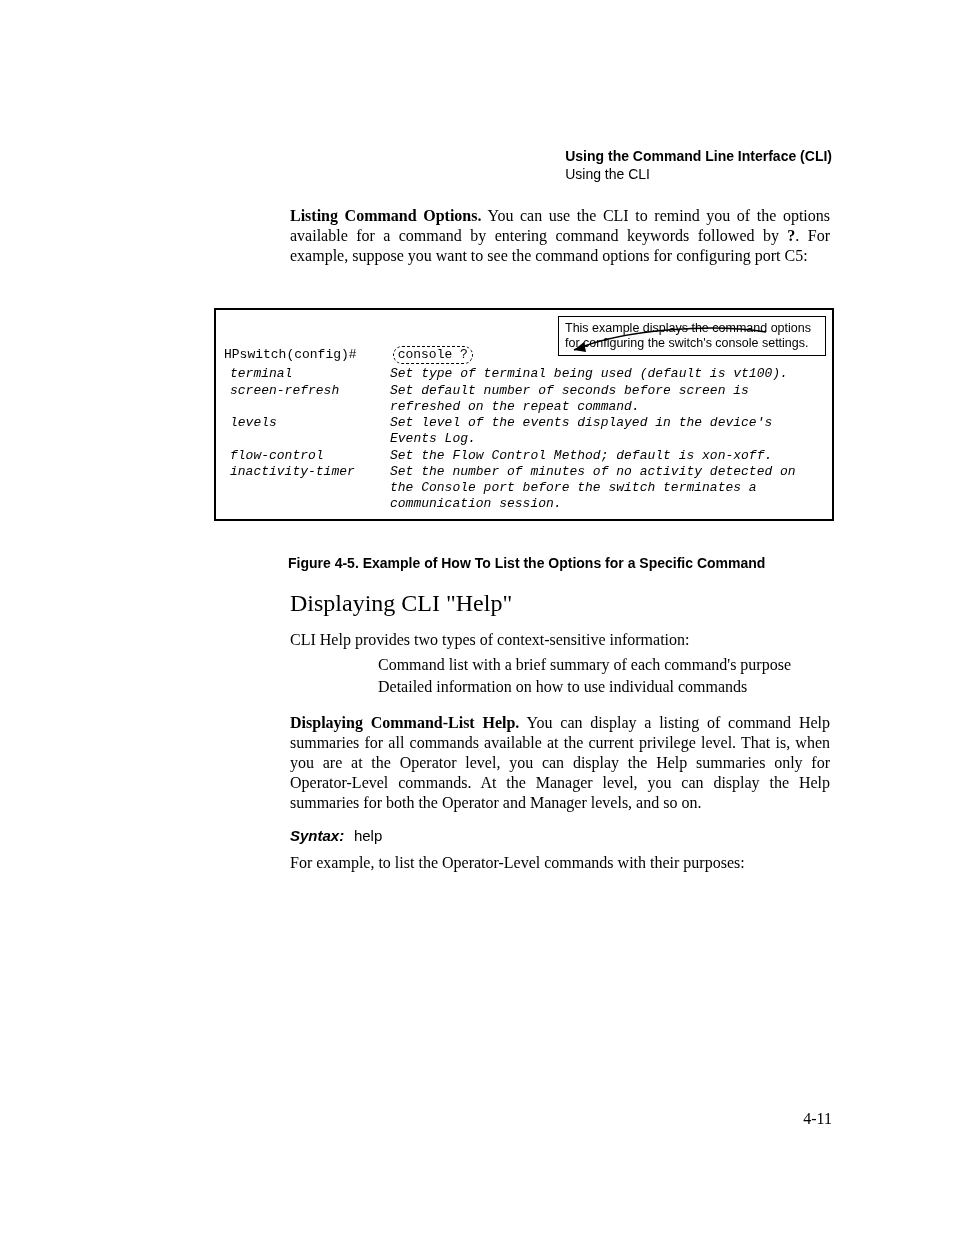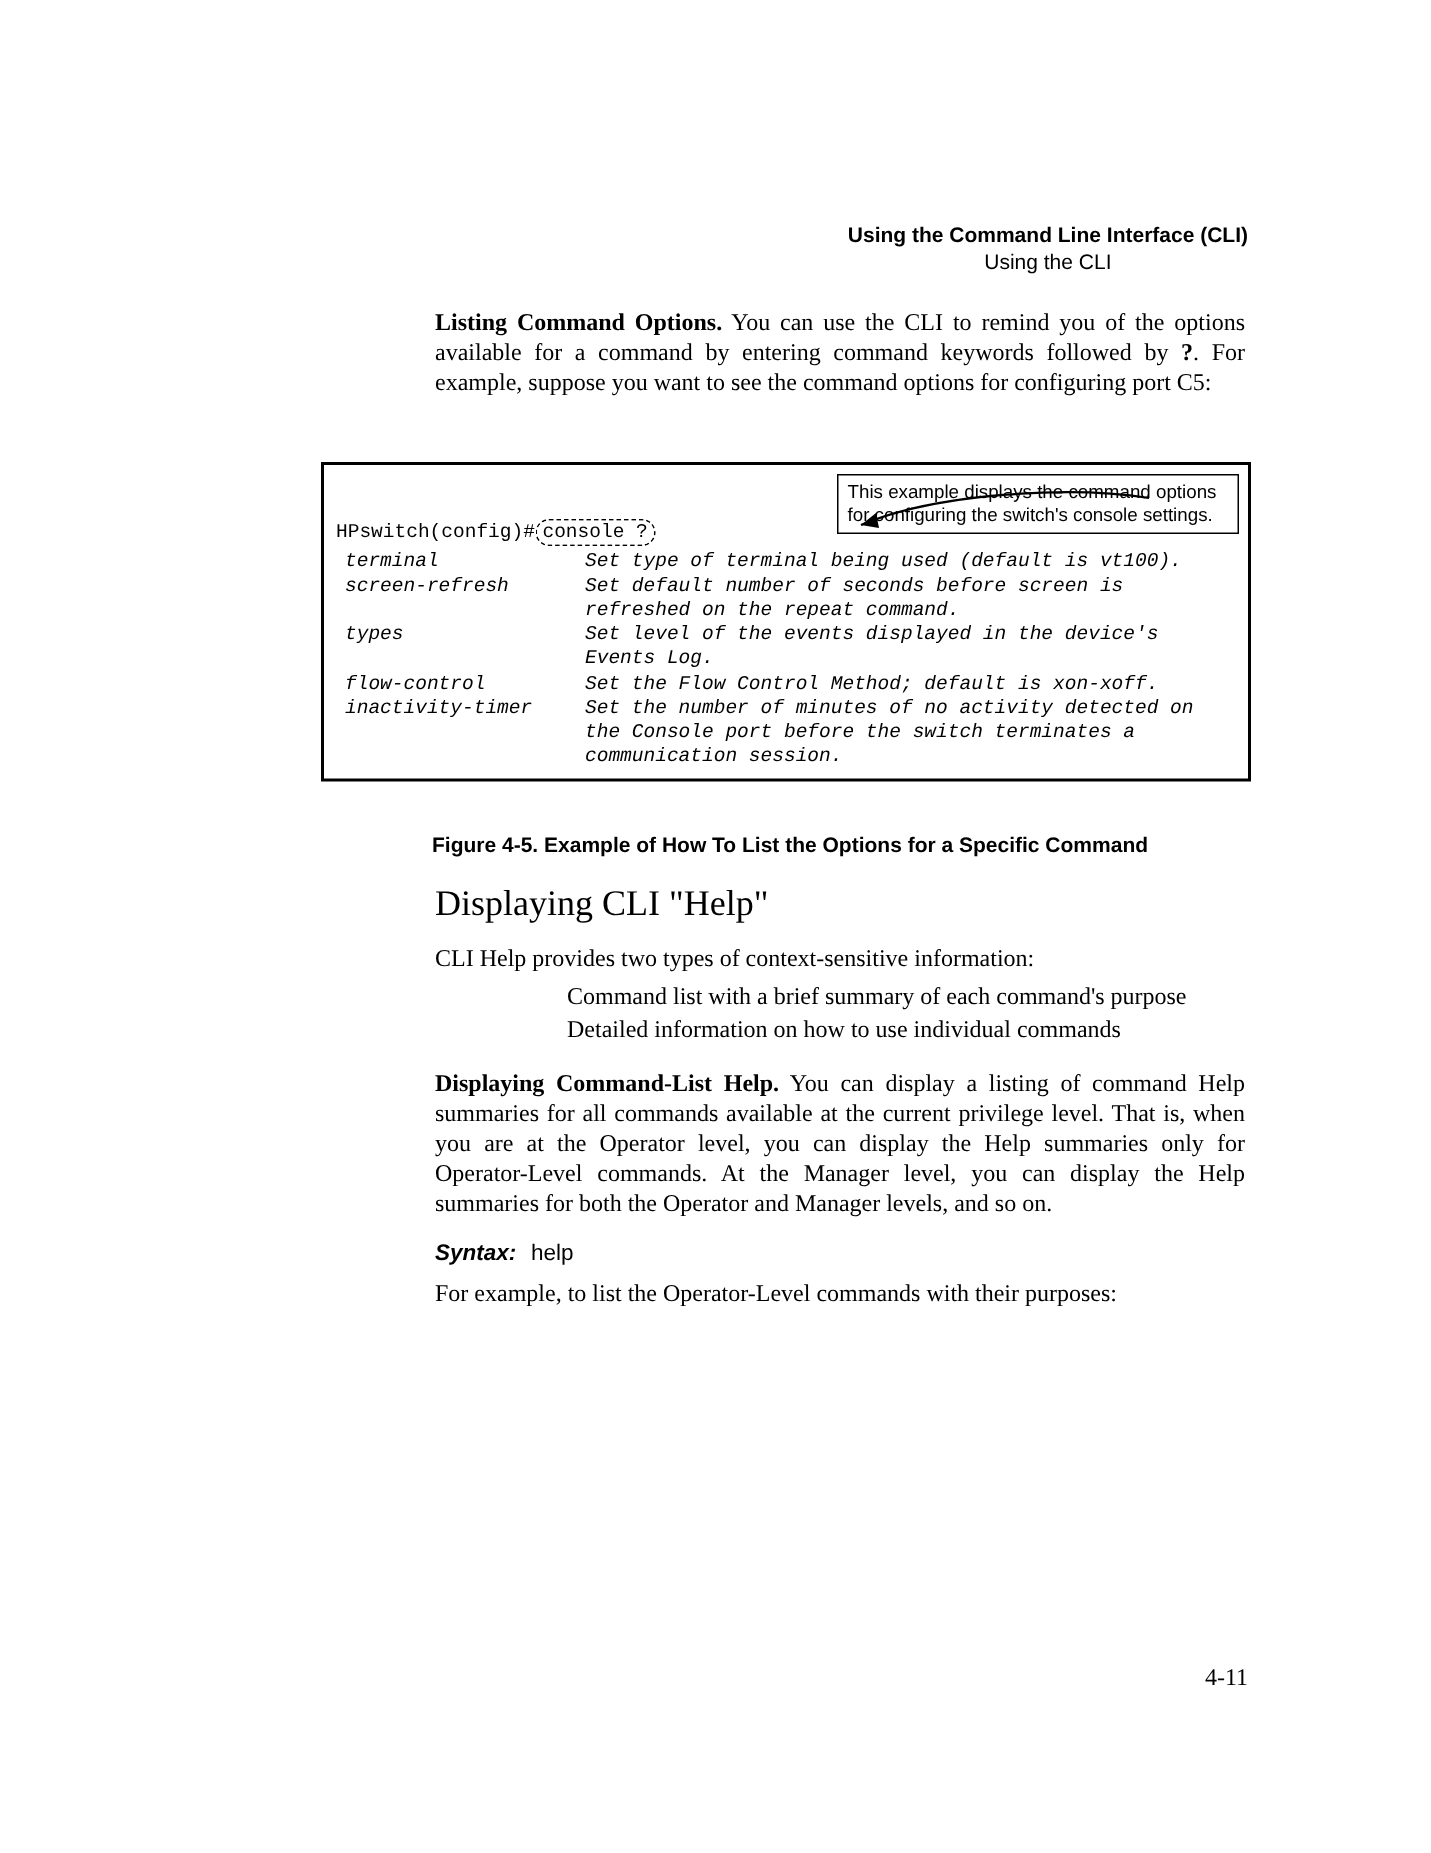--- a/index.html
+++ b/index.html
@@ -13,21 +13,21 @@
     color: #000;
   }
   .page {
     position: absolute;
     left: 0; top: 0; width: 954px; height: 1235px;
   }
   .running-head {
     position: absolute;
     right: 122px;
     top: 148px;
-    text-align: center;
+    text-align: left;
     font-family: Arial, Helvetica, sans-serif;
     font-size: 14px;
     line-height: 1.25;
   }
   .running-head .rh-line1 { font-weight: bold; }
   .running-head .rh-line2 { font-weight: normal; }
 
   .body-col {
     position: absolute;
     left: 290px;
@@ -72,20 +72,21 @@
     box-sizing: border-box;
   }
   .prompt-line {
     margin-top: 30px;
   }
   .dashed-oval {
     display: inline-block;
     border: 1px dashed #000;
     border-radius: 10px;
     padding: 0 4px;
+    margin-left: 36px;
   }
   .opt-table {
     margin-top: 2px;
     width: 100%;
     border-collapse: collapse;
     font-style: italic;
   }
   .opt-table td {
     vertical-align: top;
     padding: 0;
@@ -201,21 +202,21 @@
       <tbody>
           <tr>
         <td class="k">terminal</td>
         <td class="d">Set type of terminal being used (default is vt100).</td>
       </tr>
       <tr>
         <td class="k">screen-refresh</td>
         <td class="d">Set default number of seconds before screen is refreshed on the repeat command.</td>
       </tr>
       <tr>
-        <td class="k">types</td>
+        <td class="k">levels</td>
         <td class="d">Set level of the events displayed in the device's Events Log.</td>
       </tr>
       <tr>
         <td class="k">flow-control</td>
         <td class="d">Set the Flow Control Method; default is xon-xoff.</td>
       </tr>
       <tr>
         <td class="k">inactivity-timer</td>
         <td class="d">Set the number of minutes of no activity detected on the Console port before the switch terminates a communication session.</td>
       </tr>

